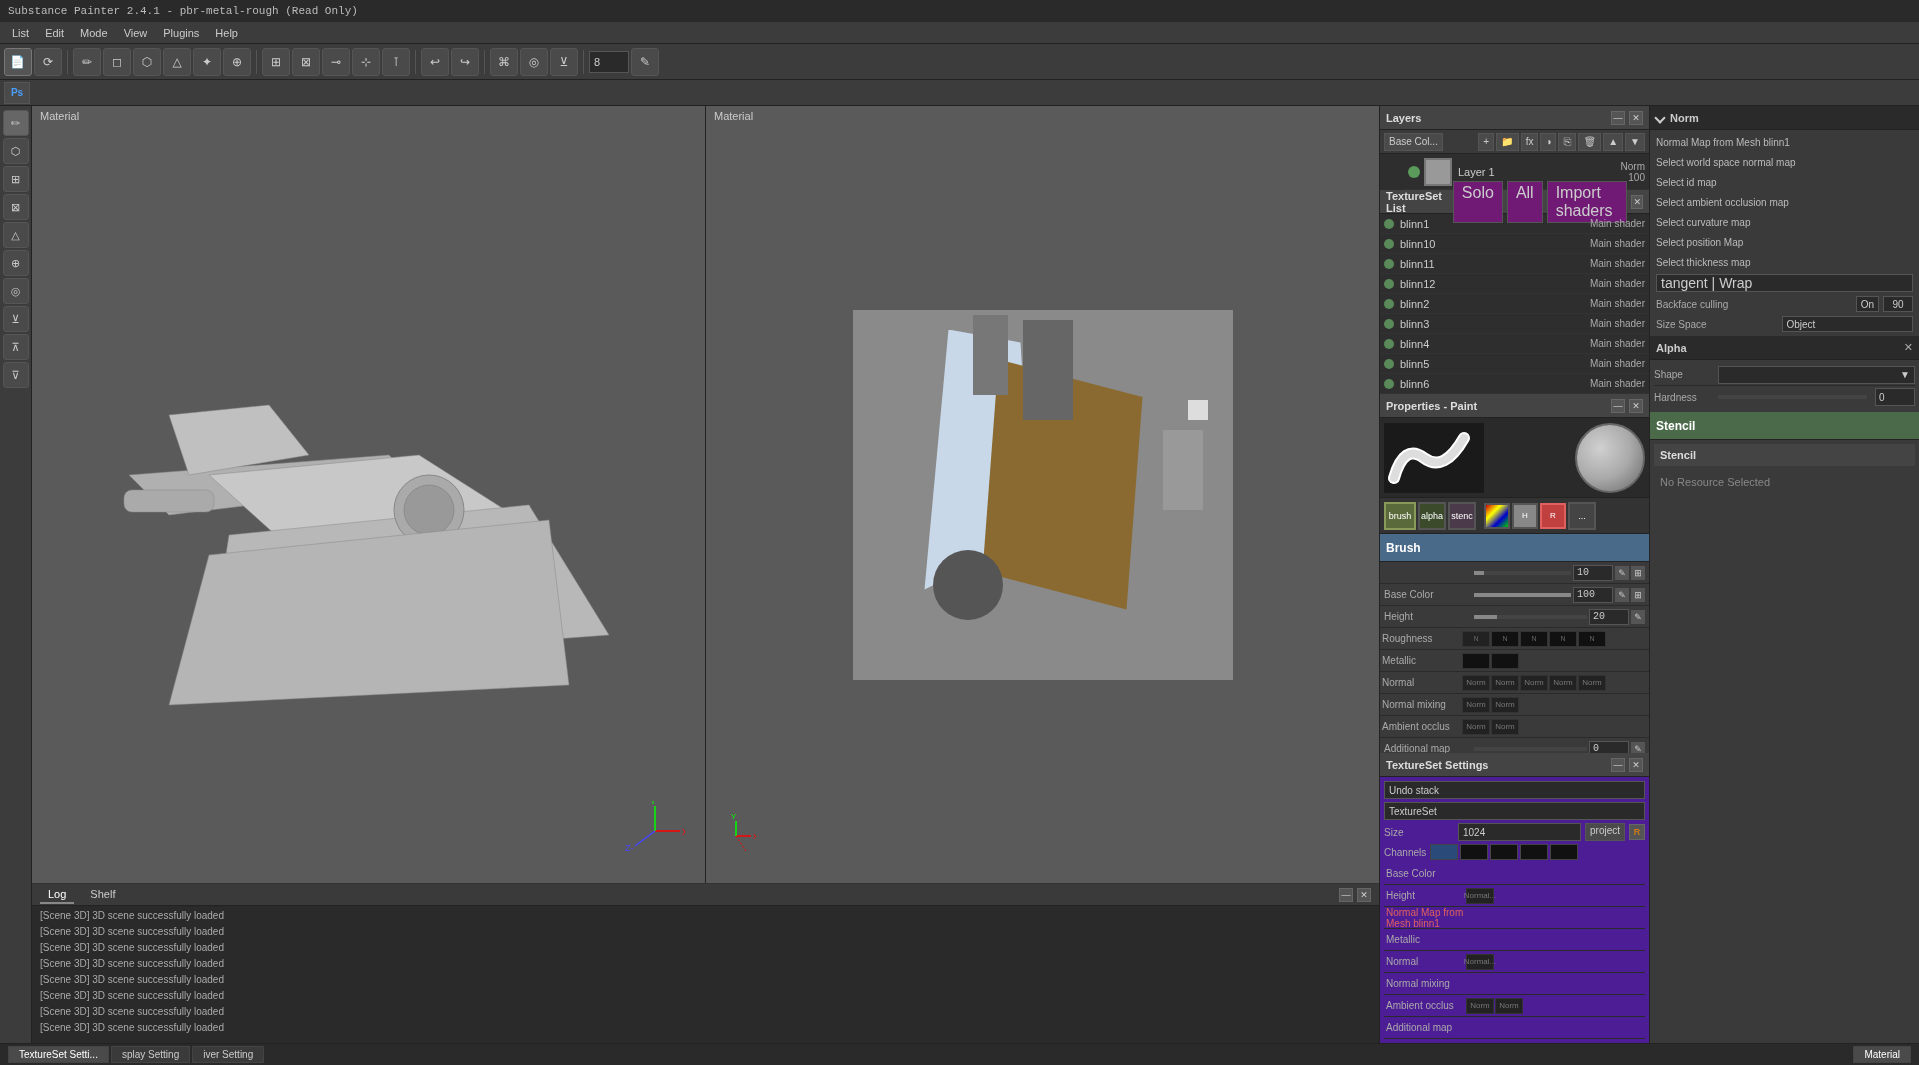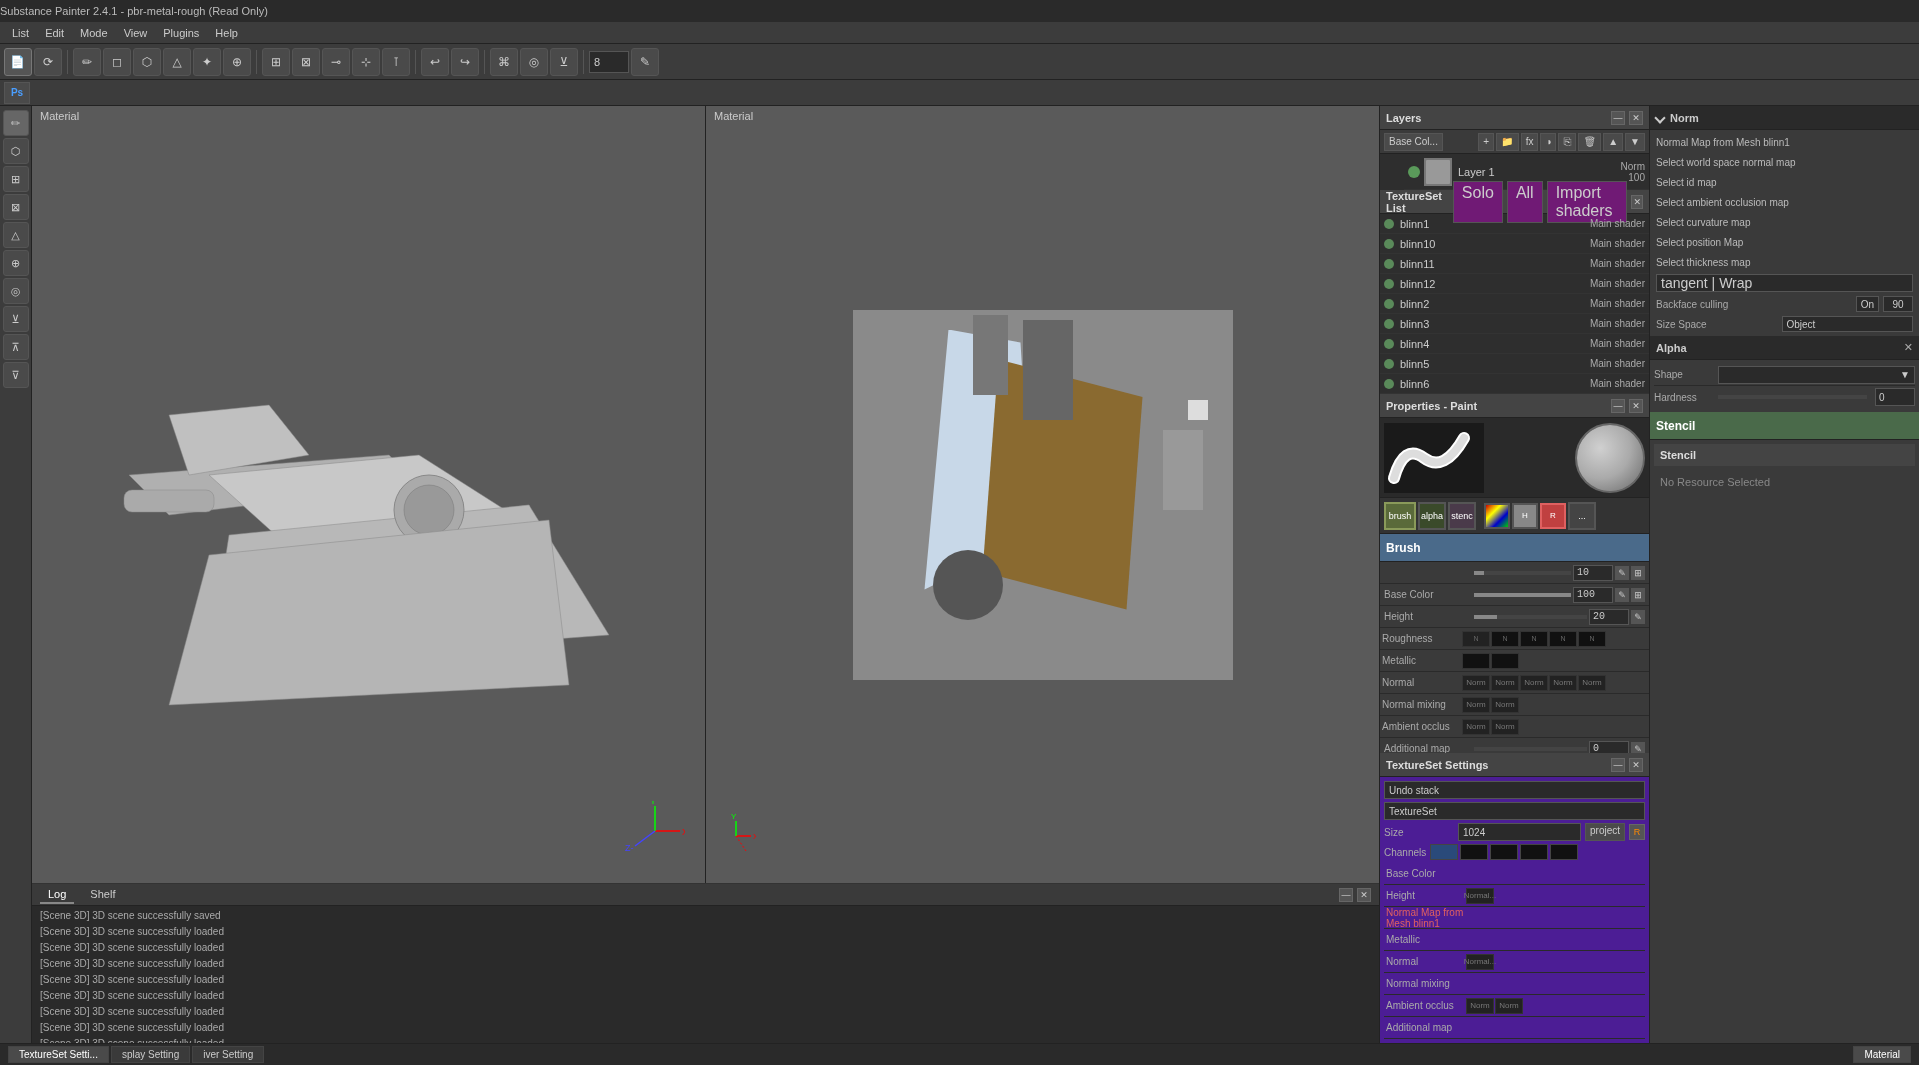--- a/index.html
+++ b/index.html
@@ -14,24 +14,25 @@
       display: flex;
       flex-direction: column;
     }
 
     
     #title-bar {
       background: #2a2a2a;
       height: 22px;
       display: flex;
       align-items: center;
-      padding: 0 0;
+      padding: 0 8px;
       color: #bbb;
       font-size: 11px;
       flex-shrink: 0;
+      font-family: Liberation Mono, monospace;
     }
 
     
     #menu-bar {
       background: #3c3c3c;
       height: 22px;
       display: flex;
       align-items: center;
       padding: 0 4px;
       flex-shrink: 0;
@@ -932,21 +933,20 @@
     <div id="log-panel">
       <div id="log-header">
         <span class="log-tab active">Log</span>
         <span class="log-tab">Shelf</span>
         <div style="margin-left:auto;display:flex;gap:4px;">
           <div class="panel-btn">—</div>
           <div class="panel-btn">✕</div>
         </div>
       </div>
       <div id="log-content">
-        <div class="log-line">[Scene 3D] 3D scene successfully saved</div>
         <div class="log-line">[Scene 3D] 3D scene successfully loaded</div>
         <div class="log-line">[Scene 3D] 3D scene successfully loaded</div>
         <div class="log-line">[Scene 3D] 3D scene successfully loaded</div>
         <div class="log-line">[Scene 3D] 3D scene successfully loaded</div>
         <div class="log-line">[Scene 3D] 3D scene successfully loaded</div>
         <div class="log-line">[Scene 3D] 3D scene successfully loaded</div>
         <div class="log-line">[Scene 3D] 3D scene successfully loaded</div>
         <div class="log-line">[Scene 3D] 3D scene successfully loaded</div>
 
       </div>

